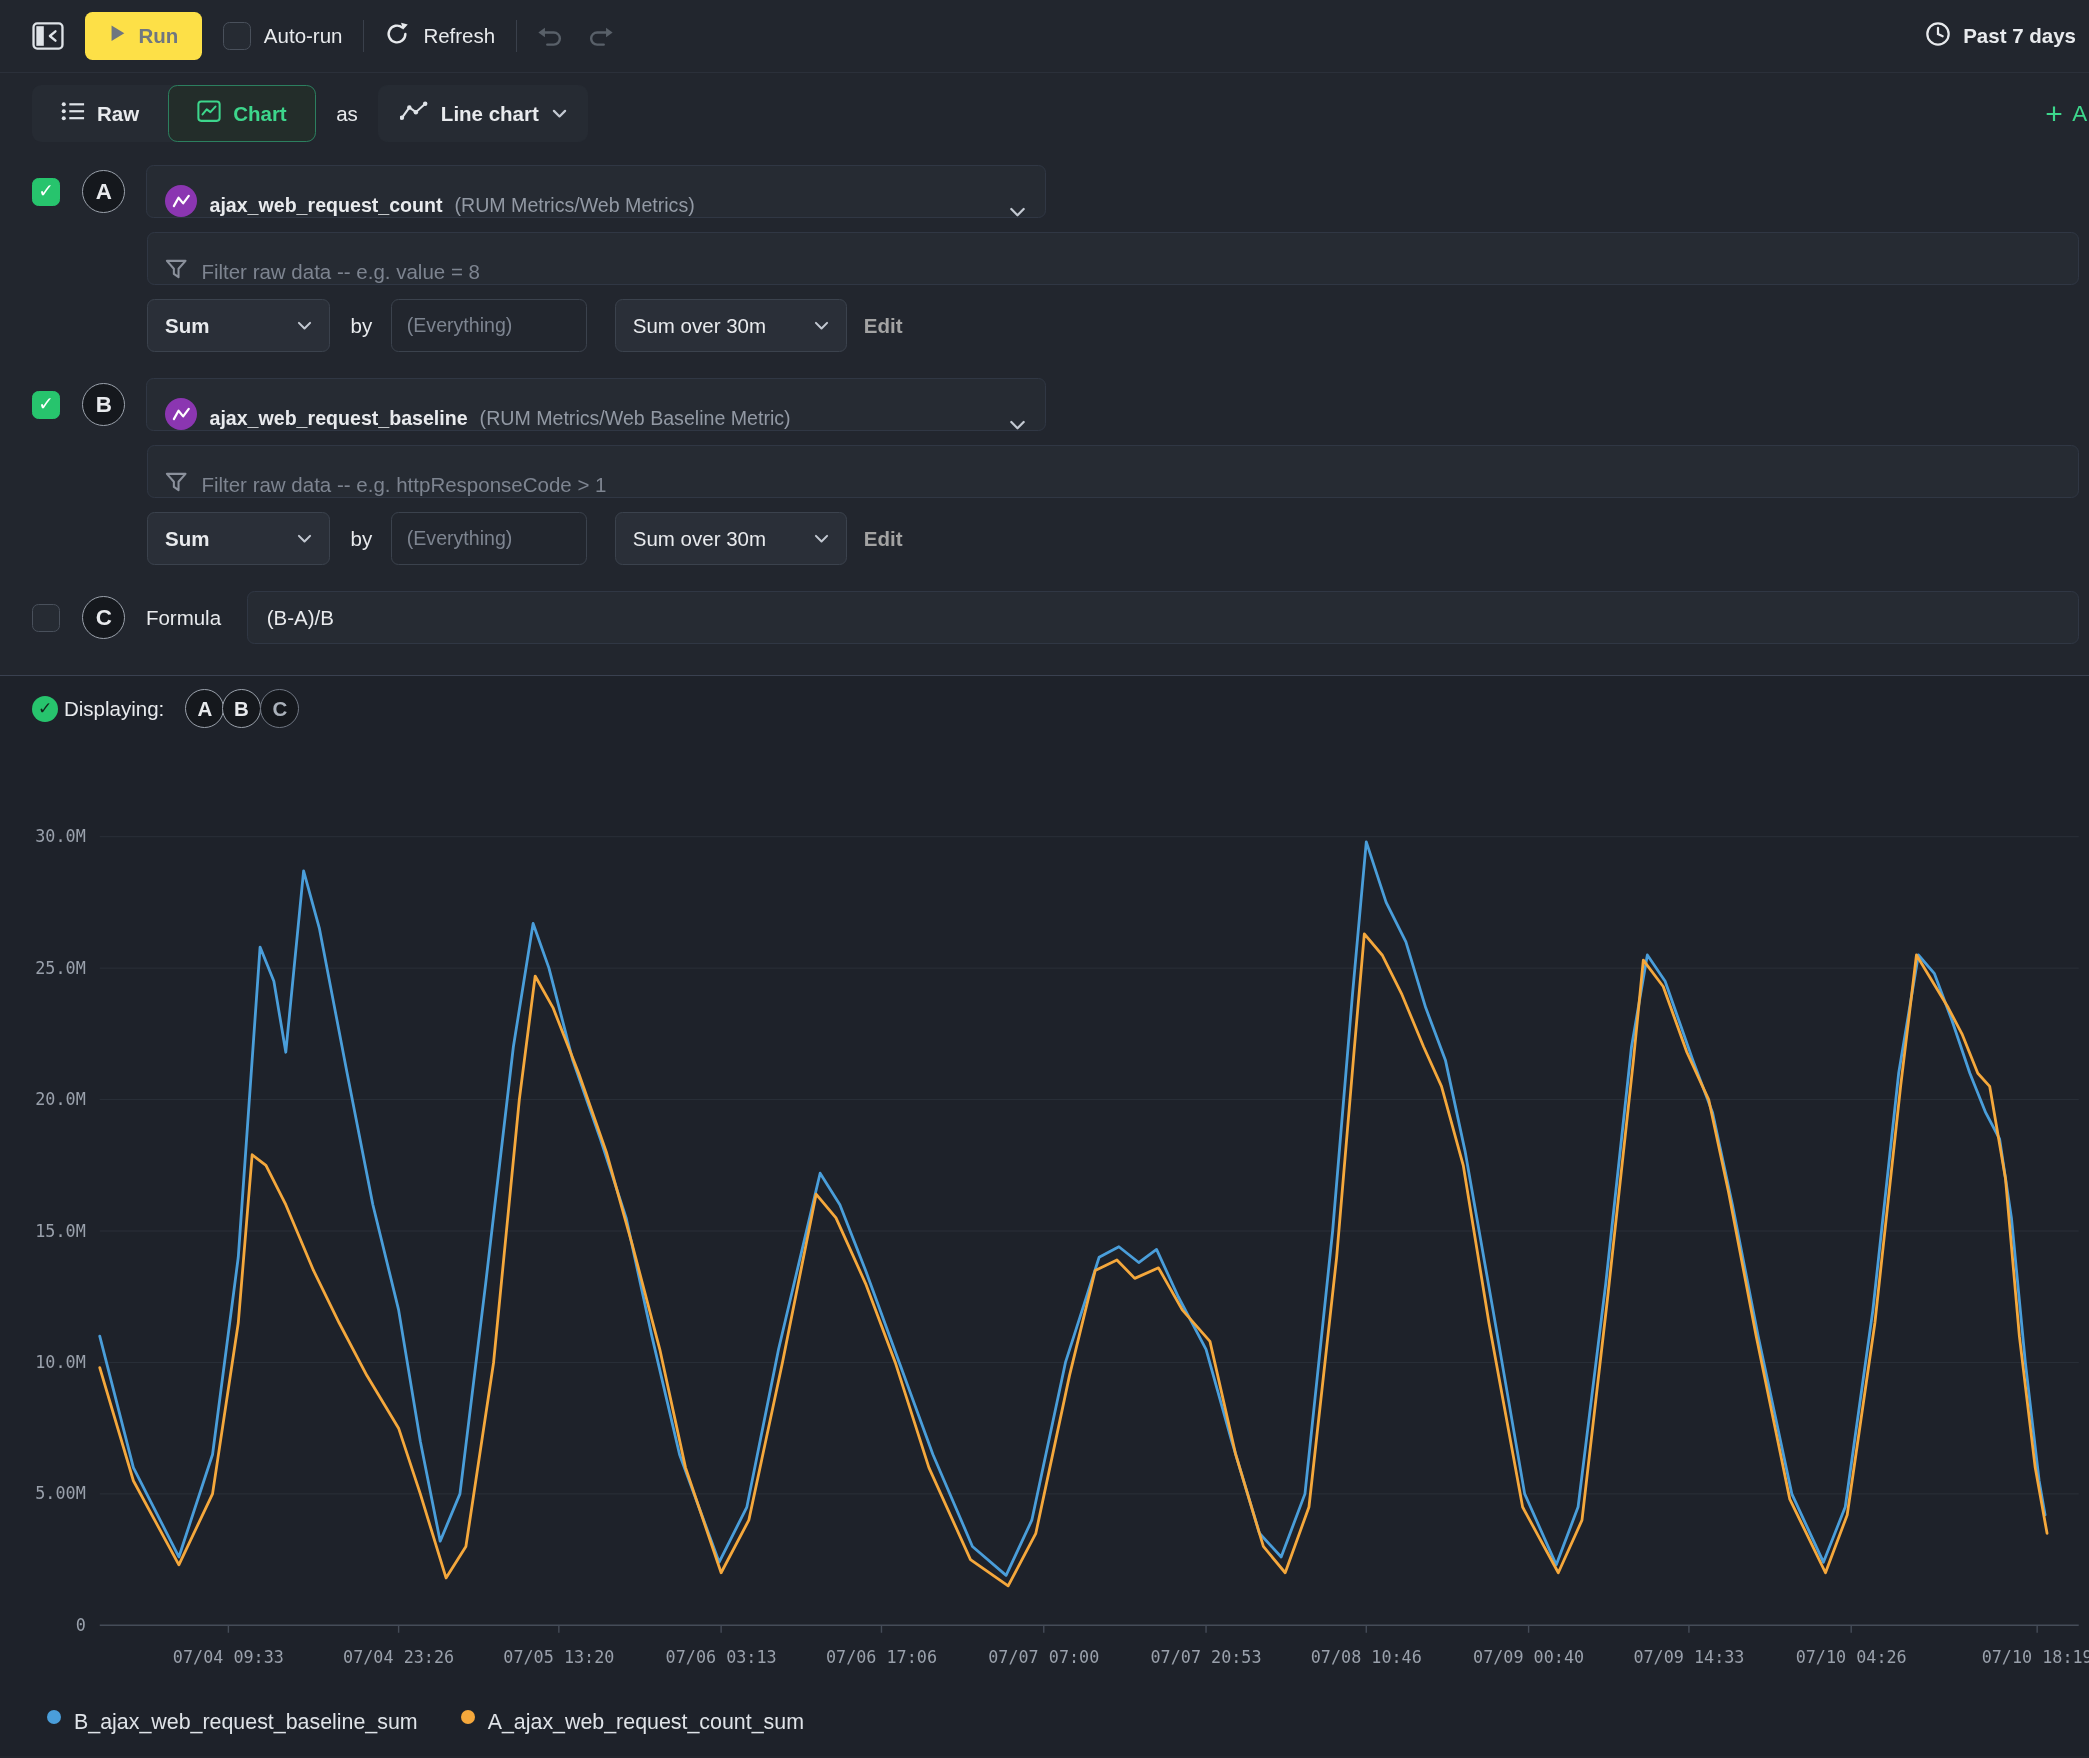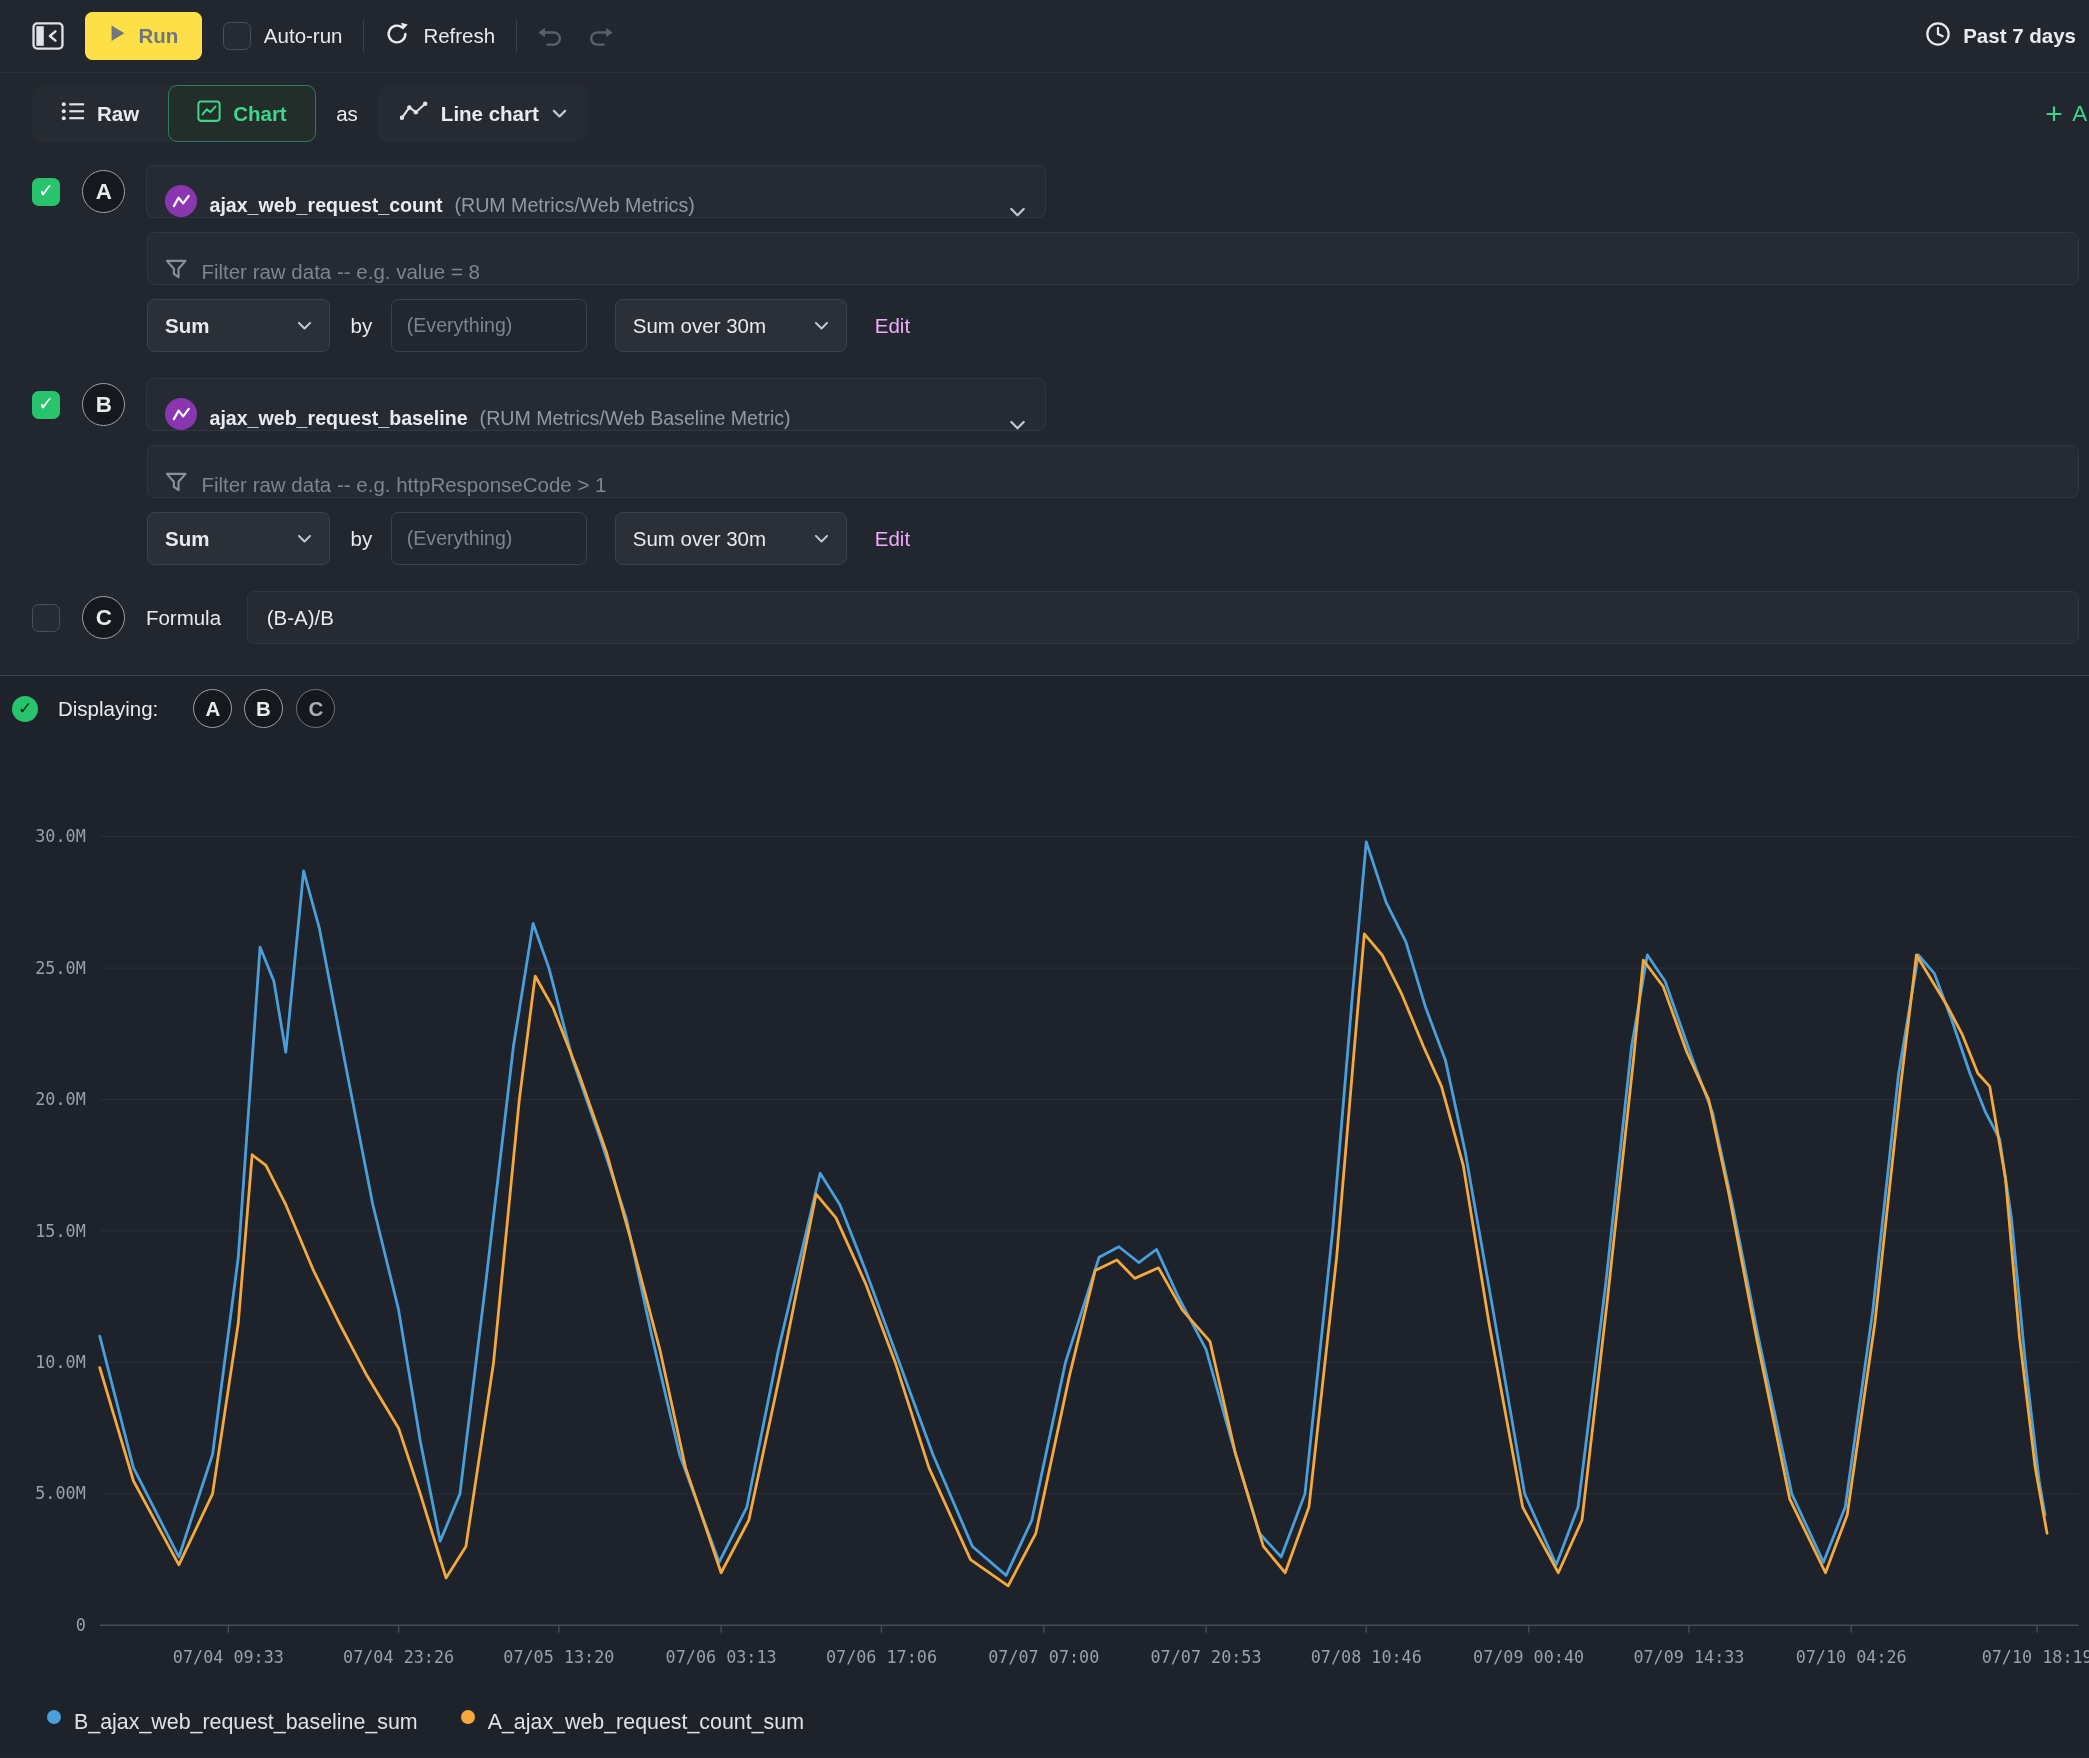--- a/index.html
+++ b/index.html
@@ -43,26 +43,26 @@
   .metric-name{font-weight:600;font-size:19.6px;white-space:nowrap}
   .metric-source{color:#9299a4;font-size:19.6px;white-space:nowrap}
   .metric-select .chev{margin-left:auto}
   .filter-wrap{flex:1;margin-right:10.3px;display:flex;align-items:flex-end;gap:14px;background:#262b33;border:0.9px solid #303744;border-radius:7.5px;height:53px;padding:0 17px}
   .filter-wrap input{flex:1;background:transparent;border:none;outline:none;color:#e8eaed;font-size:20.5px;font-family:inherit}
   input::placeholder{color:#7d8490}
   .sum-select{width:183px;justify-content:space-between;font-weight:600}
   .by-label{margin:0 18.6px 0 20.5px}
   .group-input{width:196px;height:53px;background:#22262e;border:0.9px solid #3b424d;border-radius:7.5px;padding:0 15px;color:#e8eaed;font-size:19.6px;font-family:inherit;outline:none}
   .rollup-select{width:232px;margin-left:28px;justify-content:space-between;font-weight:400}
-  .edit-link{margin-left:28px;color:#f0abfc;font-weight:400;cursor:pointer}
+  .edit-link{margin-left:17px;color:#a3a3a3;font-weight:700;cursor:pointer}
   .formula-label{margin-right:26px}
   .formula-input{flex:1;margin-right:10.3px;height:53px;background:#262b33;border:0.9px solid #303744;border-radius:7.5px;padding:0 18.6px;color:#e8eaed;font-size:20.5px;font-family:inherit;outline:none}
   
   .chart-section{margin-top:31px;border-top:0.9px solid #3a4150;background:#1e222a;padding-top:12px;height:1081px}
-  .displaying-row{display:flex;align-items:center;height:41px;padding-left:12px;gap:20px}
+  .displaying-row{display:flex;align-items:center;height:41px;padding-left:32px;gap:6px}
   .disp-check{width:26px;height:26px;border-radius:50%;background:#27c46d;display:inline-flex;align-items:center;justify-content:center;flex:none;cursor:pointer}
   .disp-check::after{content:"✓";color:#11271c;font-size:17px;font-weight:700;line-height:1}
   .badge.sm{width:39px;height:39px;font-size:20.5px}
   .badge.first{margin-left:15px}
   .badge.over{margin-left:-6.5px}
   .badge.dim{border-color:#6f7682;color:#aab1ba}
   .chart-wrap{margin-top:5.6px}
   #chart-svg{display:block}
   .ytick{font-family:"DejaVu Sans Mono",monospace;font-size:18px;fill:#99a0ab;text-anchor:end}
   .xtick{font-family:"DejaVu Sans Mono",monospace;font-size:18px;fill:#99a0ab;text-anchor:middle}

